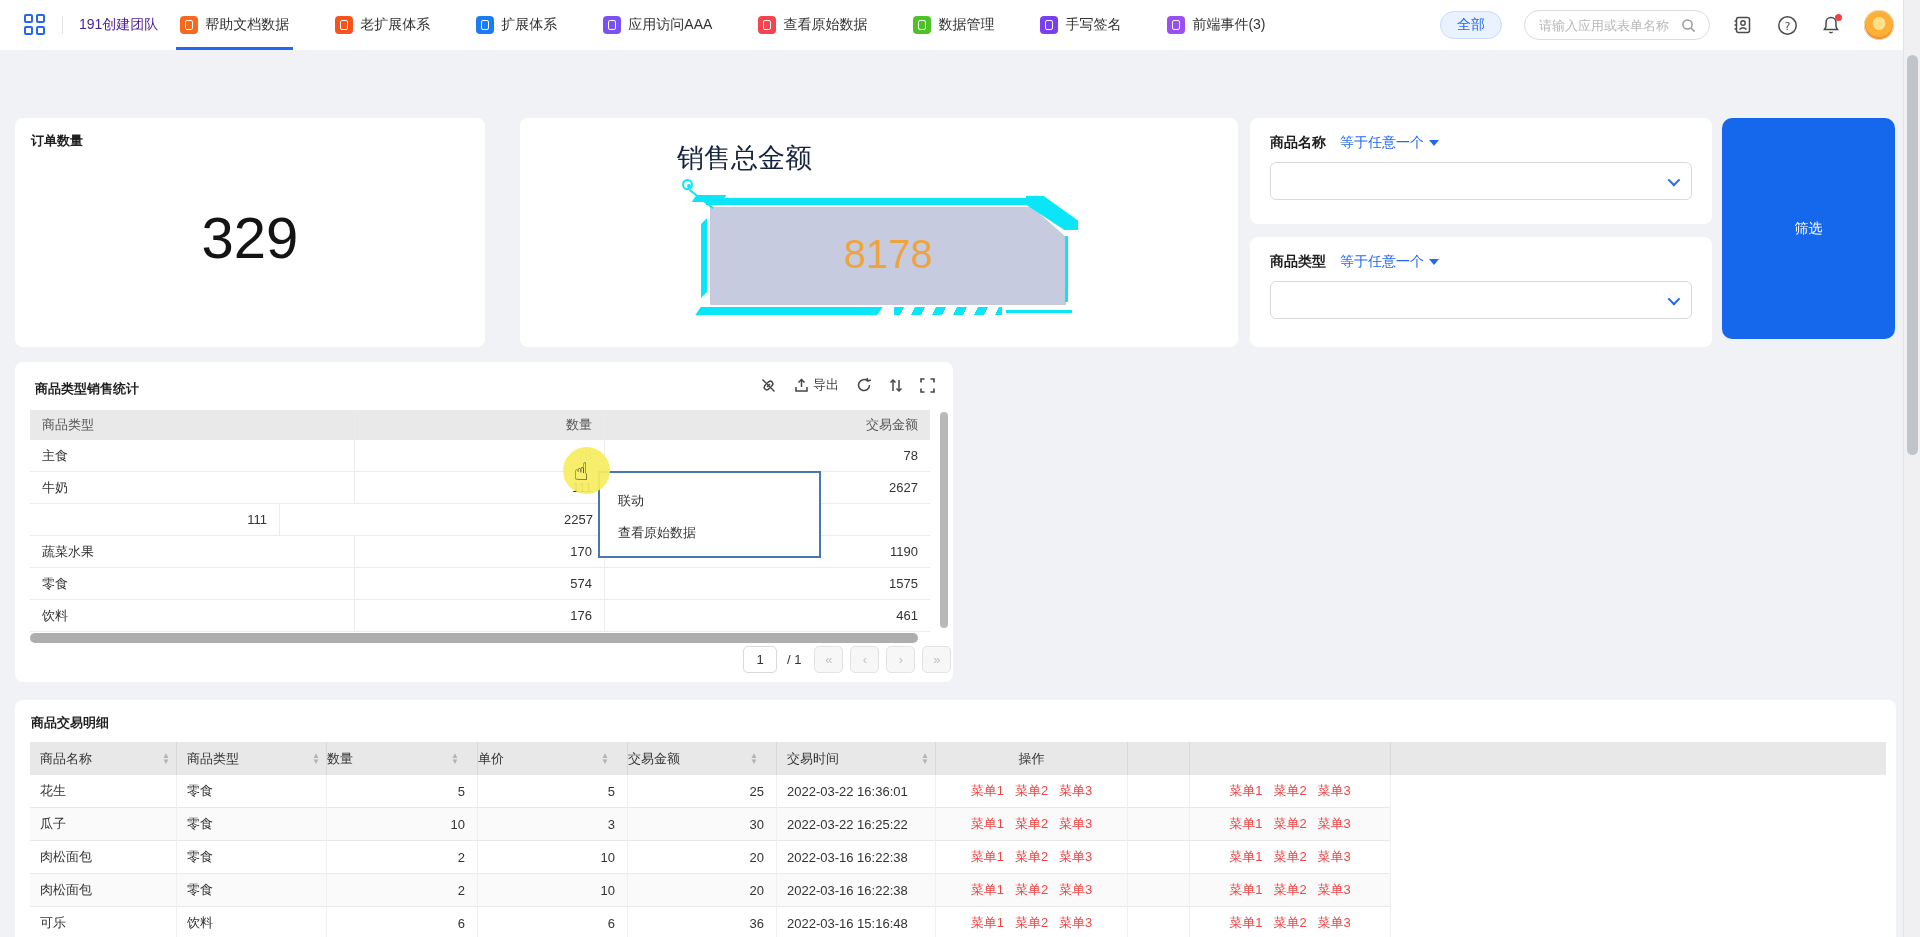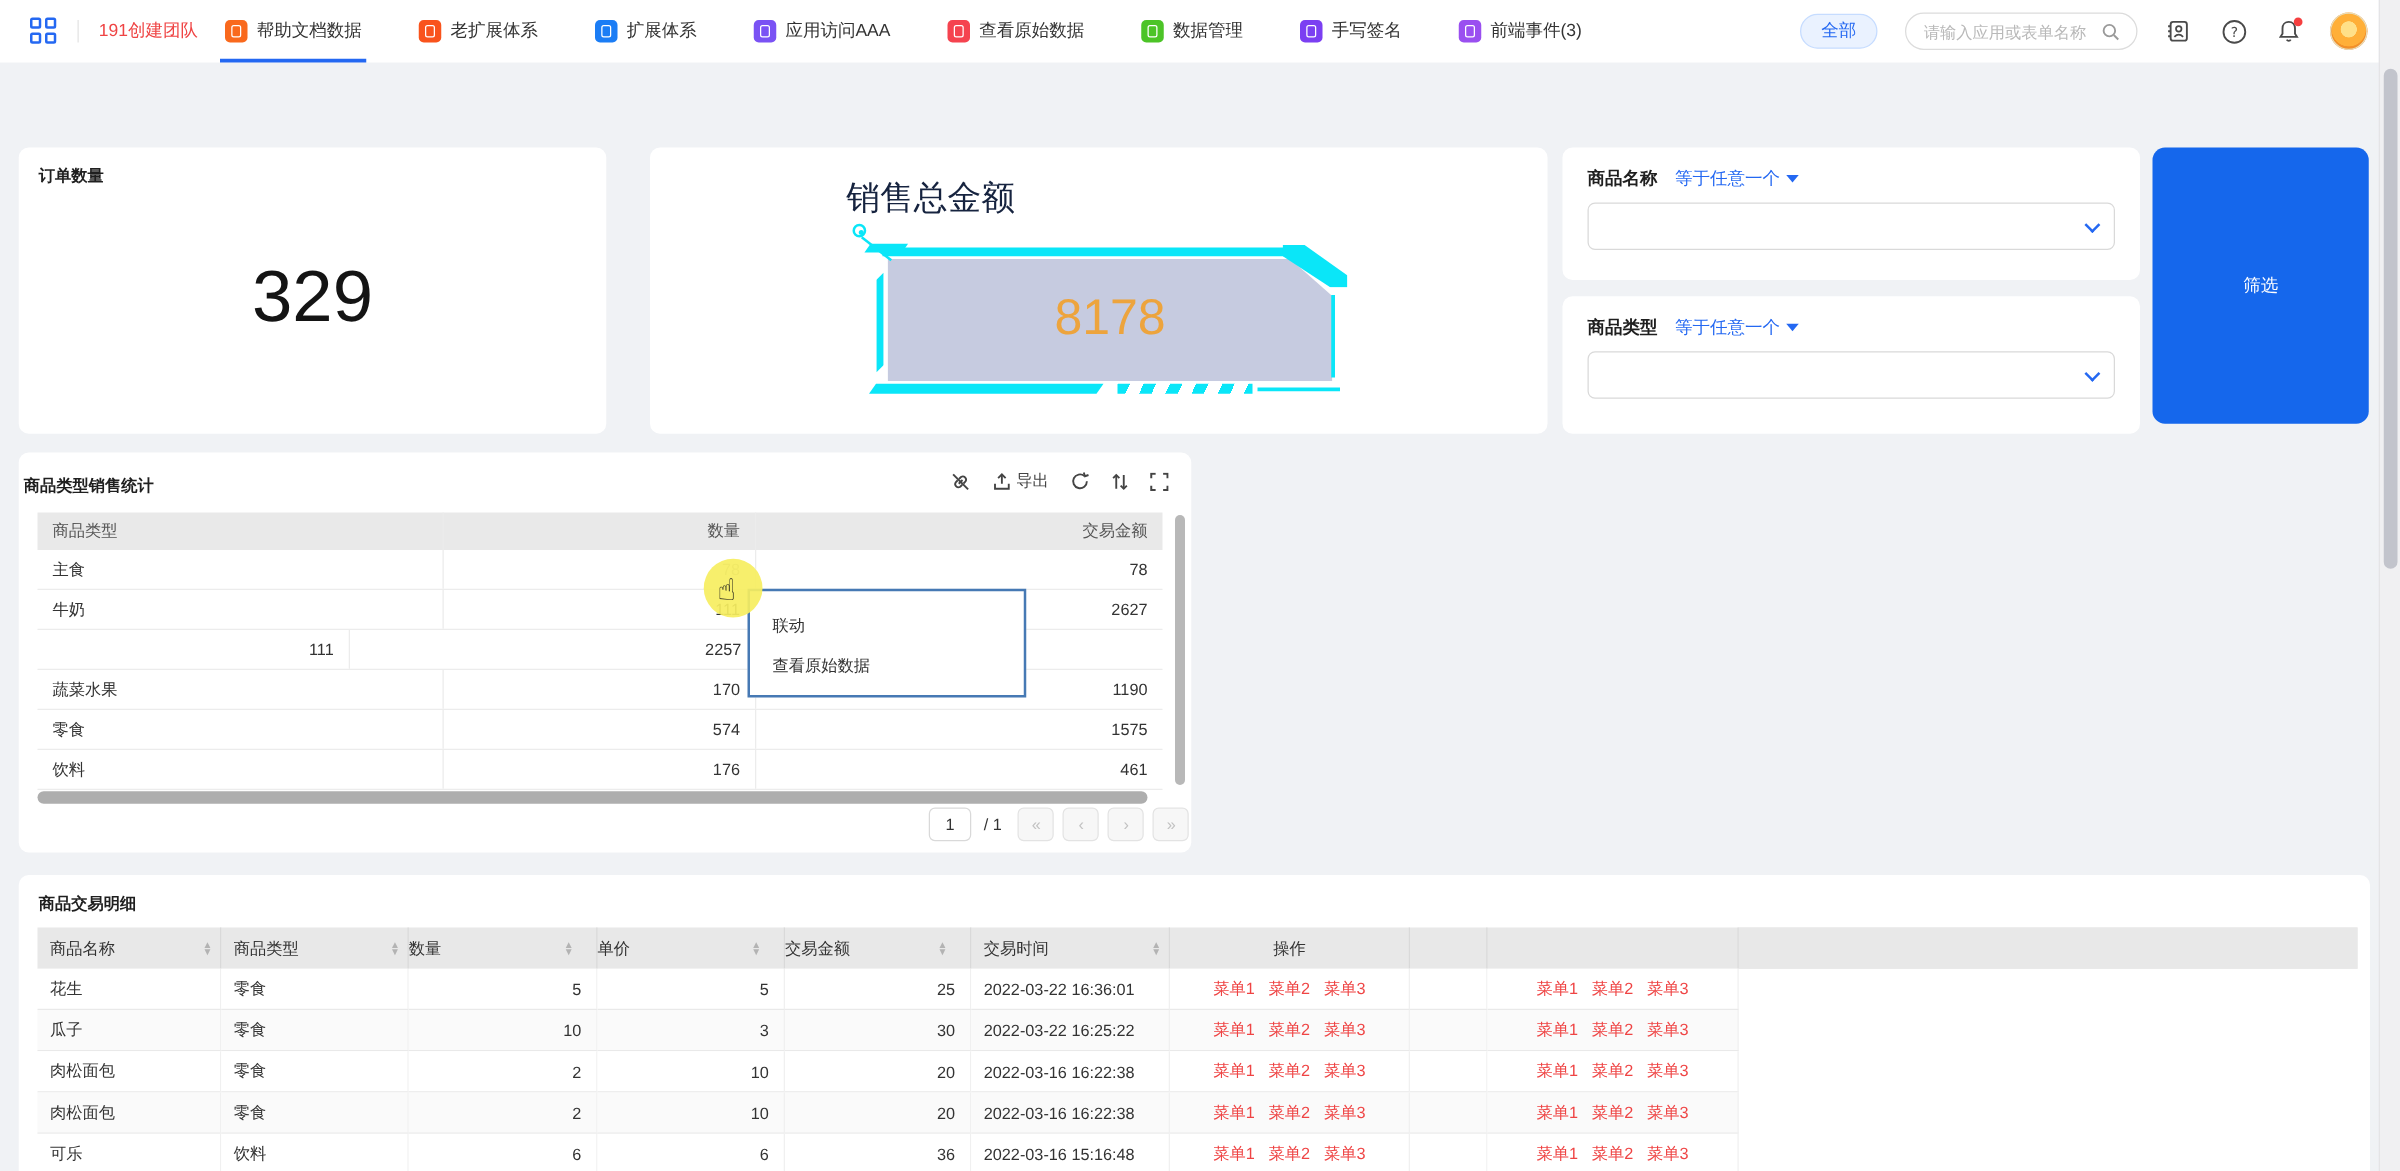--- a/index.html
+++ b/index.html
@@ -6,21 +6,21 @@
   html,body { width:1920px; height:937px; overflow:hidden; }
   body { font-family:"Liberation Sans","DejaVu Sans",sans-serif; background:#f0f2f5; color:#333; font-size:14px; }
   .page { position:relative; width:1920px; height:937px; overflow:hidden; }
 
   
   .nav { position:absolute; left:0; top:0; width:1920px; height:50px; background:#fff; display:flex; align-items:center; z-index:30; }
   .nav-left { display:flex; align-items:center; height:100%; padding-left:24px; }
   .logo-grid { width:22px; height:22px; display:grid; grid-template-columns:9px 9px; grid-template-rows:9px 9px; gap:3px; }
   .logo-grid i { border:2px solid #2468f2; border-radius:2px; }
   .nav-divider { width:1px; height:18px; background:#e3e3e3; margin:0 16px; }
-  .team-link { color:#ef4444; font-size:14px; cursor:pointer; }
+  .team-link { color:#4c1d95; font-size:14px; cursor:pointer; }
   .tabs { display:flex; align-items:center; gap:46px; margin-left:22px; height:100%; }
   .tab { display:flex; align-items:center; gap:7px; height:100%; position:relative; cursor:pointer; white-space:nowrap; }
   .tab .app-ic { width:18px; height:18px; border-radius:4px; position:relative; }
   .tab .app-ic i { position:absolute; left:5px; top:4px; width:8px; height:10px; border:1.5px solid #fff; border-radius:2px; }
   .tab.active::after { content:""; position:absolute; left:-4px; right:-4px; bottom:0; height:3px; background:#2468f2; }
   .nav-right { position:absolute; right:26px; top:0; height:50px; display:flex; align-items:center; gap:22px; }
   .pill-all { background:#eaf2ff; border:1px solid #c6dcff; color:#2468f2; border-radius:15px; padding:4px 16px; font-size:14px; cursor:pointer; }
   .searchbox { width:186px; height:30px; border:1px solid #dcdcdc; border-radius:16px; display:flex; align-items:center; padding:0 10px 0 14px; gap:6px; background:#fff; }
   .searchbox input { border:none; outline:none; width:136px; font-size:13px; color:#333; font-family:inherit; background:transparent; }
   .searchbox input::placeholder { color:#b9b9b9; }
@@ -68,21 +68,21 @@
   .filter-row { position:absolute; left:20px; top:16px; display:flex; align-items:center; gap:14px; }
   .filter-label { font-size:14px; font-weight:700; color:#1f1f1f; }
   .filter-op { color:#2468f2; font-size:14px; display:flex; align-items:center; gap:5px; cursor:pointer; }
   .tri-down { width:0; height:0; border-left:5px solid transparent; border-right:5px solid transparent; border-top:6px solid #2468f2; }
   .select { position:absolute; left:20px; top:44px; width:422px; height:38px; border:1px solid #d9d9d9; border-radius:6px; background:#fff; cursor:pointer; }
   .select .chev { position:absolute; right:14px; top:14px; width:9px; height:9px; border-right:2px solid #2468f2; border-bottom:2px solid #2468f2; transform:rotate(45deg) translateY(-2px); }
   #btn-filter { position:absolute; left:1722px; top:118px; width:173px; height:221px; background:#1567ec; border:none; border-radius:10px; color:#fff; font-size:14px; font-family:inherit; cursor:pointer; }
 
   
   #stats-card { left:15px; top:362px; width:938px; height:320px; }
-  #stats-card .card-title { position:absolute; left:4px; top:18px; }
+  #stats-card .card-title { position:absolute; left:20px; top:18px; }
   .toolbar { position:absolute; right:18px; top:14px; display:flex; align-items:center; gap:17px; color:#444; }
   .tool { display:flex; align-items:center; gap:4px; font-size:13px; cursor:pointer; }
   .stats-table { position:absolute; left:15px; top:48px; width:900px; }
   .s-head { display:flex; height:30px; background:#e9e9e9; align-items:center; font-size:13px; color:#555; }
   .s-row { display:flex; height:32px; align-items:center; font-size:13px; color:#333; border-bottom:1px solid #ececec; background:#fff; }
   .s-c0 { width:325px; padding-left:12px; border-right:1px solid #ececec; height:100%; display:flex; align-items:center; }
   .s-c1 { width:250px; padding-right:12px; text-align:right; border-right:1px solid #ececec; height:100%; display:flex; align-items:center; justify-content:flex-end; }
   .s-c2 { width:325px; padding-right:12px; text-align:right; height:100%; display:flex; align-items:center; justify-content:flex-end; }
   .dim { color:#a0a4ab; }
   .hscroll { position:absolute; left:15px; top:271px; width:900px; height:10px; }

